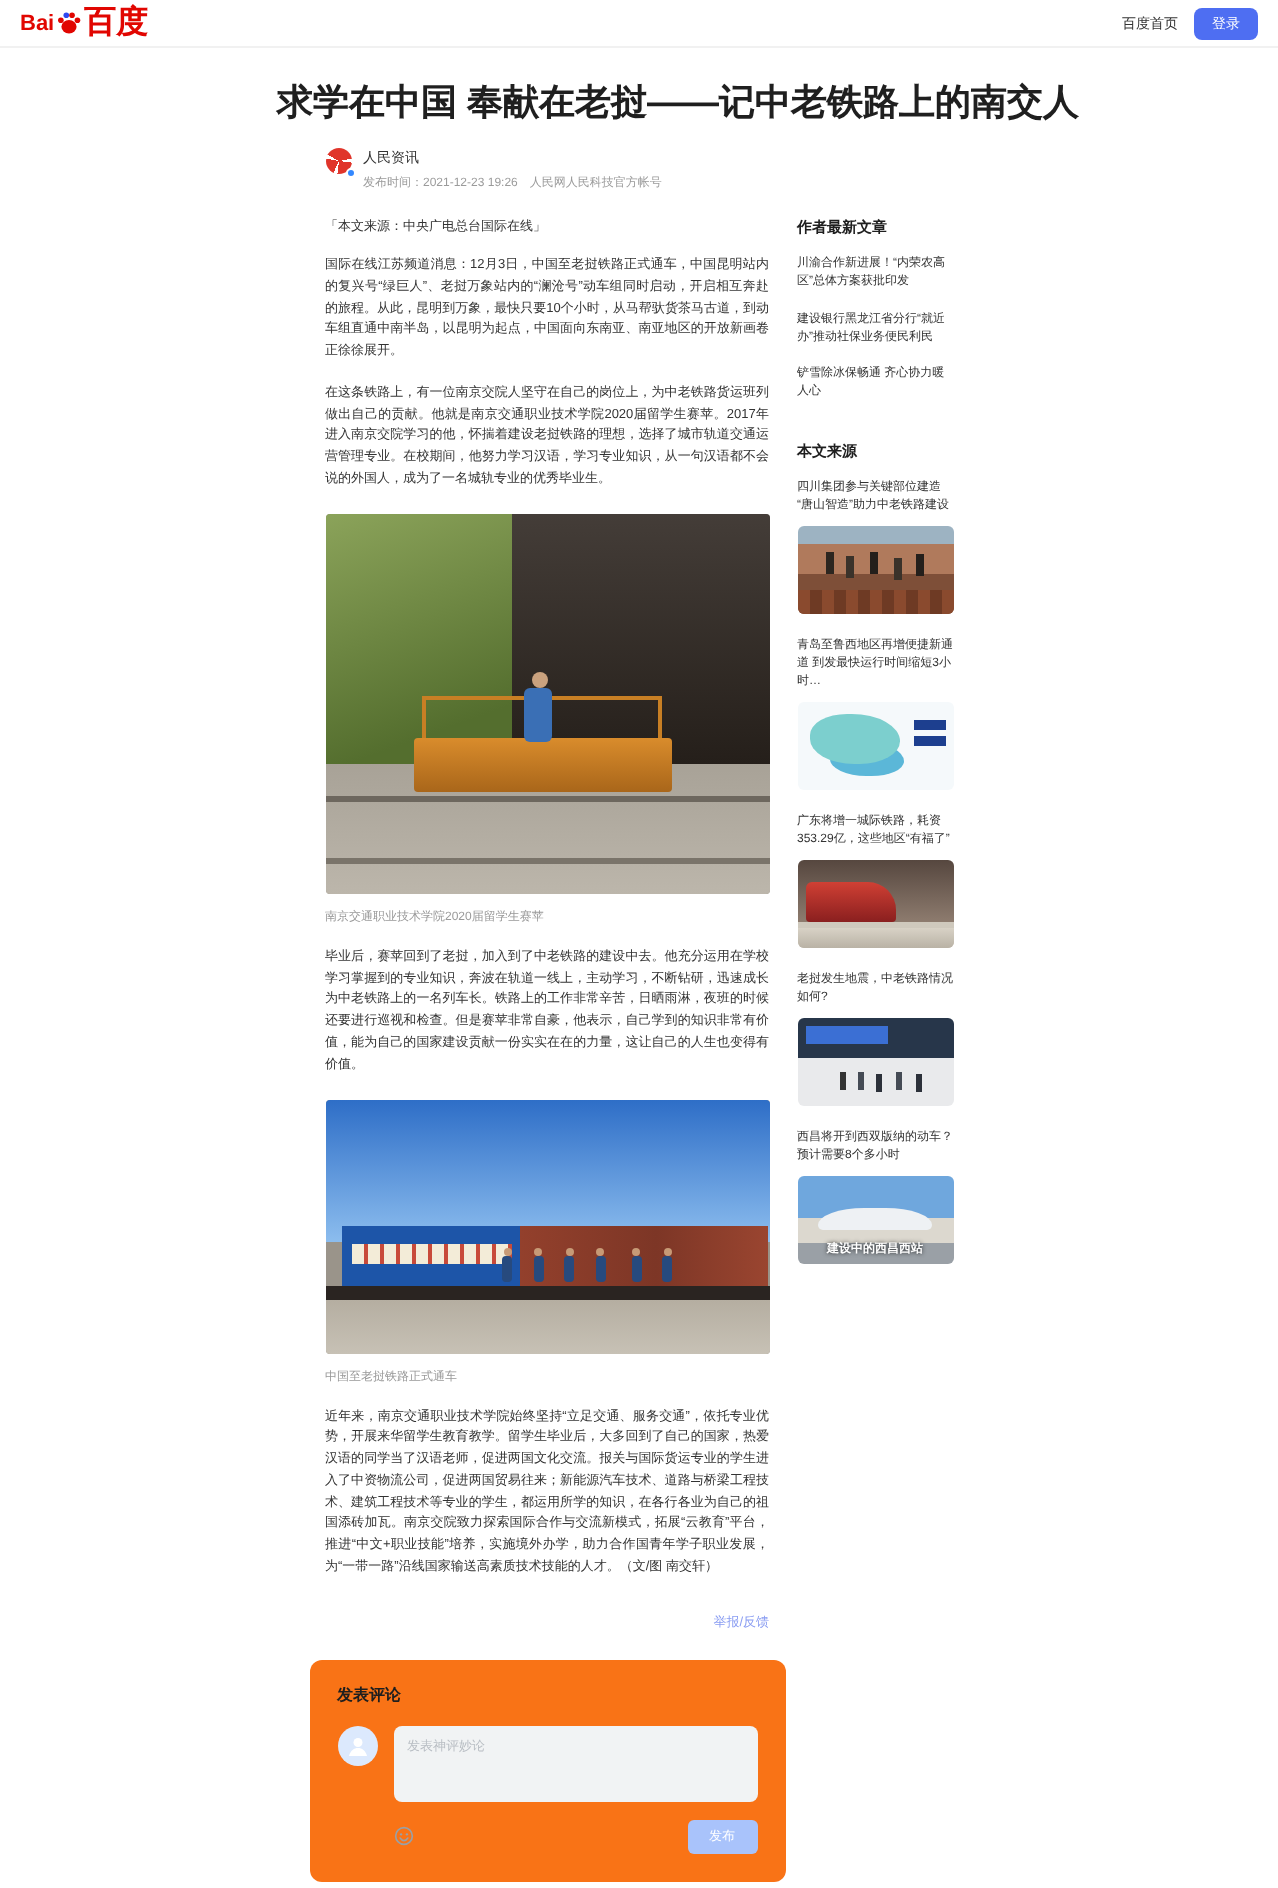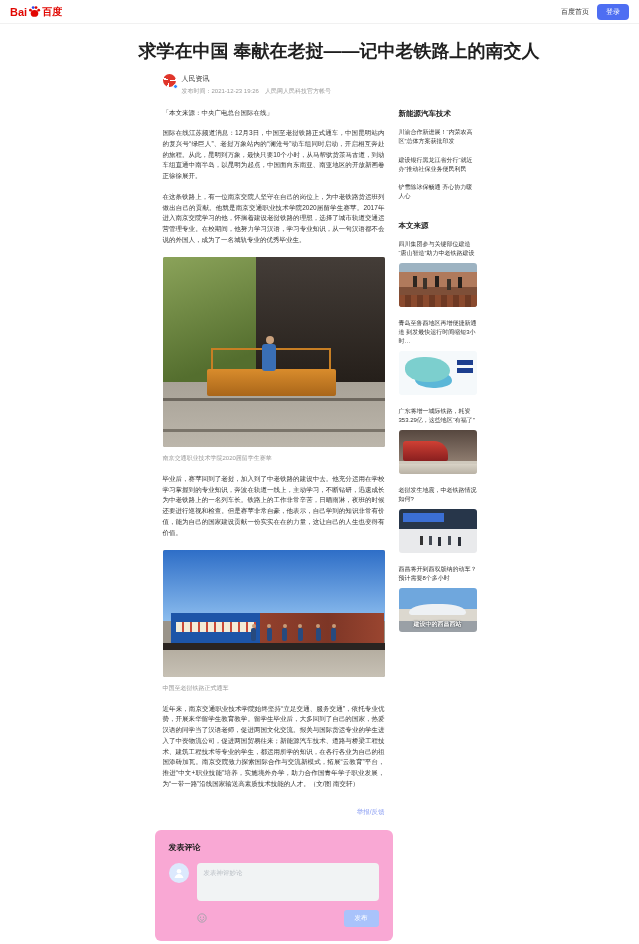--- a/index.html
+++ b/index.html
@@ -3,21 +3,21 @@
 <meta charset="utf-8">
 <style>
   * { margin:0; padding:0; box-sizing:border-box; }
   html,body { width:639px; background:#fff; font-family:"Liberation Sans","DejaVu Sans",sans-serif; color:#333; }
 
   
   .hdr { height:24px; display:flex; align-items:center; justify-content:space-between;
          padding:0 10px; background:#fff; border-bottom:1px solid #f1f1f1; }
   .logo { display:flex; align-items:center; gap:1px; cursor:pointer; }
   .logo .latin { color:#e10601; font-weight:bold; font-size:11px; letter-spacing:0; }
-  .logo .hanzi { color:#e10601; font-weight:bold; font-size:10px; }
+  .logo .hanzi { color:#e10601; font-weight:bold; font-size:16px; }
   .paw { width:13px; height:13px; display:block; }
   .hdr-right { display:flex; align-items:center; gap:8px; }
   .home-link { font-size:7px; color:#333; cursor:pointer; }
   .login-btn { background:#4e6ef2; color:#fff; border:none; border-radius:4px;
                font-size:7px; padding:3px 9px; cursor:pointer; }
 
   
   .content { width:314px; margin:0 auto; }
   .title { width:362px; margin:15px 0 0 -24px; text-align:center; white-space:nowrap;
            font-size:18px; font-weight:bold; color:#1f1f1f; }
@@ -61,21 +61,21 @@
   .p2-cred { left:44%; top:50%; width:56%; height:24%; background:linear-gradient(90deg,#93402c,#7d3626 55%,#9a4530); }
   .p2-under { left:0; top:74%; width:100%; height:5%; background:#2a2421; }
   .p2-ground { left:0; bottom:0; width:100%; height:21%; background:linear-gradient(#b5aea1,#c7c1b5); }
   .pp { position:absolute; top:62%; width:5px; height:13px; background:#274a7e; border-radius:2px; }
   .pp::before { content:""; position:absolute; top:-4px; left:.5px; width:4px; height:4px; border-radius:50%; background:#c79a76; }
 
   .report-row { text-align:right; margin:2px 0 12px; }
   .report-link { font-size:6.5px; color:#8a9df2; cursor:pointer; text-decoration:none; }
 
   
-  .comment-card { background:#f9a8d4; border-radius:6px; margin:8px -8px 0; padding:12px 14px 14px; }
+  .comment-card { background:#f97316; border-radius:6px; margin:8px -8px 0; padding:12px 14px 14px; }
   .comment-heading { font-size:8px; font-weight:bold; color:#1f1f1f; margin-bottom:10px; }
   .comment-row { display:flex; gap:8px; }
   .avatar { width:20px; height:20px; flex:none; border-radius:50%; background:#dce9fd;
             display:flex; align-items:center; justify-content:center; }
   .comment-input { flex:1; height:38px; background:#f1f3f4; border:none; border-radius:4px;
                    padding:6px 7px; font-size:6.5px; resize:none; outline:none;
                    font-family:"Liberation Sans","DejaVu Sans",sans-serif; color:#333; }
   .comment-input::placeholder { color:#b9bec4; }
   .comment-toolbar { display:flex; align-items:center; justify-content:space-between; margin:9px 0 0 28px; }
   .emoji-btn { background:none; border:none; cursor:pointer; line-height:0; padding:0; }
@@ -224,21 +224,21 @@
               <path d="M7.5 14.5c1.2 2 3 3 4.5 3s3.3-1 4.5-3" fill="none" stroke="#9aa0a6" stroke-width="2" stroke-linecap="round"></path>
             </svg>
           </button>
           <button class="submit-btn">发布</button>
         </div>
       </section>
     </main>
 
     <aside>
       <section>
-        <h3 class="side-heading">新能源汽车技术</h3>
+        <h3 class="side-heading">作者最新文章</h3>
         <div class="latest-item">川渝合作新进展！“内荣农高区”总体方案获批印发</div>
         <div class="latest-item">建设银行黑龙江省分行“就近办”推动社保业务便民利民</div>
         <div class="latest-item">铲雪除冰保畅通 齐心协力暖人心</div>
       </section>
 
       <section class="related">
         <h3 class="side-heading">本文来源</h3>
 
         <div class="rel-item">
           <div class="rel-title">四川集团参与关键部位建造 “唐山智造”助力中老铁路建设</div>

